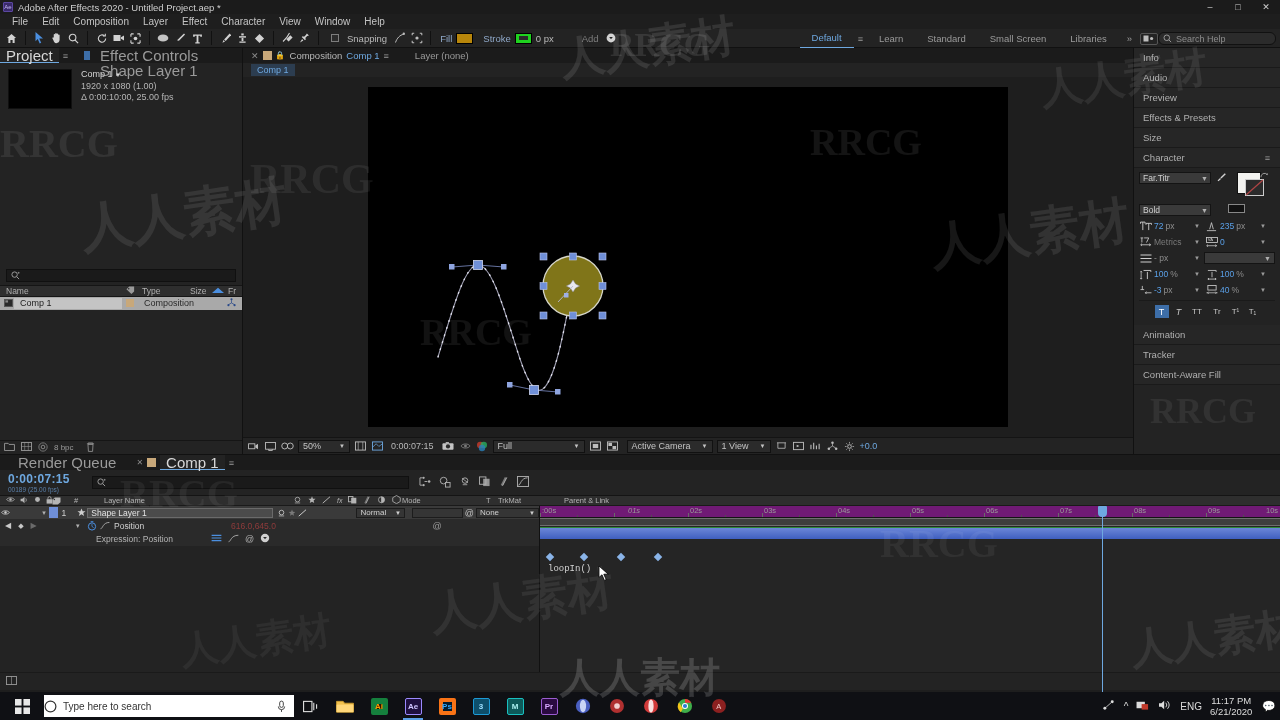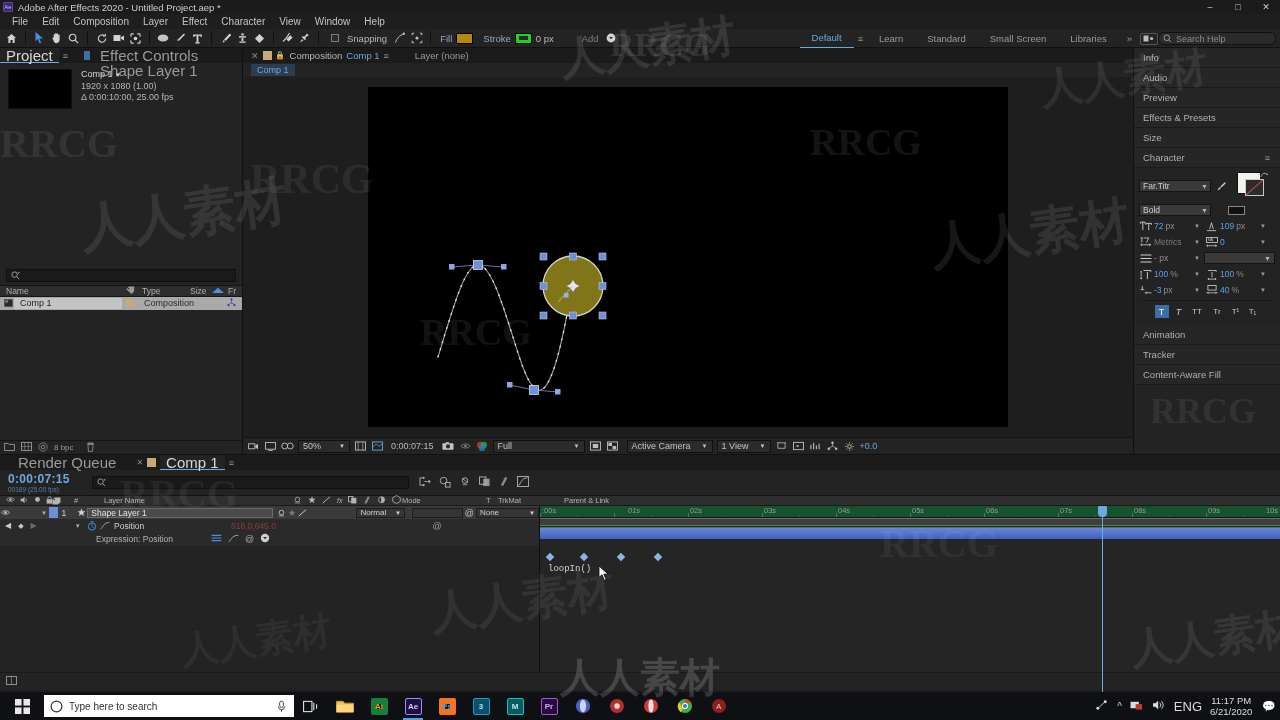--- a/index.html
+++ b/index.html
@@ -76,21 +76,21 @@
   #canvas { width:640px;height:340px;background:#000; position:relative; }
   #viewerbar { height:17px; background:#232323; display:flex; align-items:center; gap:4px; padding-left:4px; border-top:1px solid #141414;}
   .vbtxt { font-size:9px; color:#b9b9b9; }
   .vselect { height:13px;background:#2b2b2b;border:1px solid #111;display:flex;align-items:center;padding:0 4px;font-size:9px;color:#c3c3c3; }
   .vicon { width:13px;height:13px;display:flex;align-items:center;justify-content:center;color:#b9b9b9; }
 
   
   #rightpanel { width:147px; background:#232323; border-left:1px solid #111; display:flex; flex-direction:column; }
   .rpanel { height:20px; display:flex; align-items:center; padding-left:9px; font-size:9.5px; color:#b0b0b0; border-bottom:1px solid #1a1a1a; background:#262626; }
   #charbody { padding:4px 5px; font-size:9px; }
-  .charRow { display:flex; align-items:center; margin-bottom:4px; }
+  .charRow { display:flex; align-items:flex-start; margin-bottom:4px; }
   .fontsel { width:72px;height:12px;background:#3a3a3a;border:1px solid #141414;display:flex;align-items:center;padding-left:3px;font-size:8.5px;color:#d0d0d0;justify-content:space-between; }
   .fontsel .cv { font-size:7px; padding-right:2px; color:#b0b0b0;}
   .numfield { display:flex; align-items:center; width:61px; }
   .numfield .ic { width:13px;height:12px;display:flex;align-items:center;justify-content:center;color:#cfcfcf;font-size:8px; }
   .numfield .nv { color:#5aa0e8; font-size:8.5px; padding-left:2px; }
   .numfield .nu { color:#8e8e8e; font-size:8.5px; padding-left:2px; }
   .numfield .ar { margin-left:auto; font-size:6px; color:#9a9a9a; }
   .styleRow { display:flex; align-items:center; justify-content:center; gap:3px; padding:4px 0 3px; border-top:1px solid #1a1a1a; margin-top:2px;}
   .styleBtn { width:14px;height:13px;display:flex;align-items:center;justify-content:center;font-size:9px;color:#c8c8c8; }
   .styleBtn.on { background:#3d6ea8; color:#fff; }
@@ -106,34 +106,34 @@
   #tltools { display:flex; align-items:center; gap:8px; padding-left:10px; }
   #colhead { height:10px; background:#2e2e2e; display:flex; align-items:center; font-size:7.5px; color:#b4b4b4; border-bottom:1px solid #1a1a1a; }
   #tlbody { flex:1; display:flex; }
   #layerpanel { width:540px; border-right:1px solid #111; background:#232323; }
   #graphpanel { flex:1; background:#252525; position:relative; }
   .layerrow { height:13px; display:flex; align-items:center; font-size:8.5px; }
   .lr1 { background:#3a3a3a; }
   .lr2 { background:#2a2a2a; }
   .lnamebox { background:#4b4b4b; border:1px solid #6a6a6a; height:10px; display:flex; align-items:center; padding-left:3px; font-size:8.5px; color:#e4e4e4; }
   .modesel { height:10px; background:#353535; border:1px solid #1c1c1c; display:flex;align-items:center;padding:0 3px;font-size:8px;color:#cfcfcf;justify-content:space-between; }
-  #ruler { height:12px; background:#14532d; position:relative; border-bottom:1px solid #141414; }
+  #ruler { height:12px; background:#701a75; position:relative; border-bottom:1px solid #141414; }
   .tick { position:absolute; top:0; font-size:7.5px; color:#9a9a9a; padding-left:2px; }
   .tickline { position:absolute; bottom:0; width:1px; height:4px; background:#6a6a6a; }
   #workarea { position:absolute; left:0; right:0; top:12px; height:8px; background:#3e3e3e; border-top:1px solid #6f6f6f; border-bottom:1px solid #6f6f6f;}
   .kfdiamond { position:absolute; width:6px; height:6px; background:#8ab4e8; transform:rotate(45deg); }
   #playhead { position:absolute; top:0; width:1px; background:#6ea8e0; }
   #playheadcap { position:absolute; width:9px; height:11px; background:#6ea8e0; border-radius:1px 1px 4px 4px; }
   #durbar { position:absolute; height:11px; background:#4a6ecb; background:linear-gradient(#6b86d8,#3f5fc0); }
   #greenline { position:absolute; height:1px; background:#2d8a3a; }
 
   
   #taskbar { position:absolute; bottom:0; left:0; width:1280px; height:28px; background:#0f1014; display:flex; align-items:center; }
   #startbtn { width:44px;height:28px;display:flex;align-items:center;justify-content:center; }
-  #tbsearch { width:250px;height:22px;background:#fff;display:flex;align-items:center;padding-left:6px;color:#333;font-size:10px; }
+  #tbsearch { width:250px;height:22px;background:#fff;display:flex;align-items:center;padding-left:0;color:#333;font-size:10px; }
   .tbicon { width:34px;height:28px;display:flex;align-items:center;justify-content:center; position:relative;}
   .tbapp { width:17px;height:17px;border-radius:2px;display:flex;align-items:center;justify-content:center;font-size:8px;font-weight:bold;color:#fff; }
   .tbactive::after { content:''; position:absolute; bottom:0; left:7px; width:20px; height:2px; background:#5aa0e8; }
   #tray { position:absolute; right:0; display:flex; align-items:center; height:28px; color:#dcdcdc; font-size:9px; gap:8px; padding-right:4px; }
   #clock { text-align:center; line-height:11px; font-size:9.5px; }
 
   
   .wm { position:absolute; pointer-events:none; color:rgba(255,255,255,0.085); font-weight:bold; font-family:"Liberation Serif", serif; white-space:nowrap; }
   #wmlayer { position:absolute; inset:0; overflow:hidden; z-index:50; pointer-events:none; }
 </style>
@@ -639,21 +639,21 @@
           <span class="nv">72</span>
           <span class="nu">px</span>
           <span class="ar">▼</span>
         </div>
         <div class="numfield" style="margin-left:5px;">
           <span class="ic">
             <svg width="11" height="11" viewBox="0 0 12 12">
                 <path d="M1 10.5h10M4 9L6 1.8 8 9" stroke="#cfcfcf" fill="none" stroke-width="0.9"></path>
               </svg>
           </span>
-          <span class="nv">109</span>
+          <span class="nv">235</span>
           <span class="nu">px</span>
           <span class="ar">▼</span>
         </div>
       </div>
 
       <div class="charRow">
         <div class="numfield">
           <span class="ic">
             <svg width="12" height="11" viewBox="0 0 13 12">
                 <path d="M0.5 1h3M2 1v5M4.5 1h5l-2.5 5M1 8.5h11M2 7.3L0.7 8.5 2 9.7M10 7.3l1.3 1.2-1.3 1.2" stroke="#cfcfcf" fill="none" stroke-width="0.9"></path>
@@ -1099,21 +1099,21 @@
         <path d="M0.5 6h18v8h-18z" fill="#ffd77a"></path>
       </svg>
   </div>
   <div class="tbicon">
     <div class="tbapp" style="background:#2b1200;border:6px solid #15803d;color:#ff9a00;">Ai</div>
   </div>
   <div class="tbicon tbactive">
     <div class="tbapp" style="background:#1f1040;border:1px solid #9b8aff;color:#cfc4ff;">Ae</div>
   </div>
   <div class="tbicon">
-    <div class="tbapp" style="background:#001a2e;border:6px solid #f97316;color:#31a8ff;">Ps</div>
+    <div class="tbapp" style="background:#001a2e;border:4px solid #f97316;color:#31a8ff;">Ps</div>
   </div>
   <div class="tbicon">
     <div class="tbapp" style="background:#0e4f6b;border:1px solid #1c9ad6;color:#9fe0ff;">3</div>
   </div>
   <div class="tbicon">
     <div class="tbapp" style="background:#0d5a5a;border:1px solid #19c0c0;color:#a9f0f0;">M</div>
   </div>
   <div class="tbicon">
     <div class="tbapp" style="background:#2a0a40;border:1px solid #9a5cd0;color:#d8a9ff;">Pr</div>
   </div>
@@ -1165,21 +1165,21 @@
           <rect x="0.5" y="3" width="9" height="7" fill="#dcdcdc"></rect>
           <rect x="6" y="5.5" width="7" height="6" fill="#c0392b"></rect>
         </svg>
     </span>
     <span>
       <svg width="14" height="12" viewBox="0 0 15 13">
           <path d="M1 4.6h2.6L6.6 2v9L3.6 8.4H1z" fill="#dcdcdc"></path>
           <path d="M8.4 4a3.8 3.8 0 010 5M10.2 2.4a6.2 6.2 0 010 8.2" stroke="#dcdcdc" fill="none" stroke-width="1"></path>
         </svg>
     </span>
-    <span style="font-size:13px;">ENG</span>
+    <span style="font-size:10px;">ENG</span>
     <div id="clock">
       <div>11:17 PM</div>
       <div>6/21/2020</div>
     </div>
     <span style="font-size:11px;padding-left:2px;">💬</span>
   </div>
 </div>
 
 <div id="wmlayer">
     <div class="wm" style="left: 560px; top: 18px; font-size: 44px; transform: rotate(-8deg); color: rgba(255, 255, 255, 0.1);">人人素材</div>

